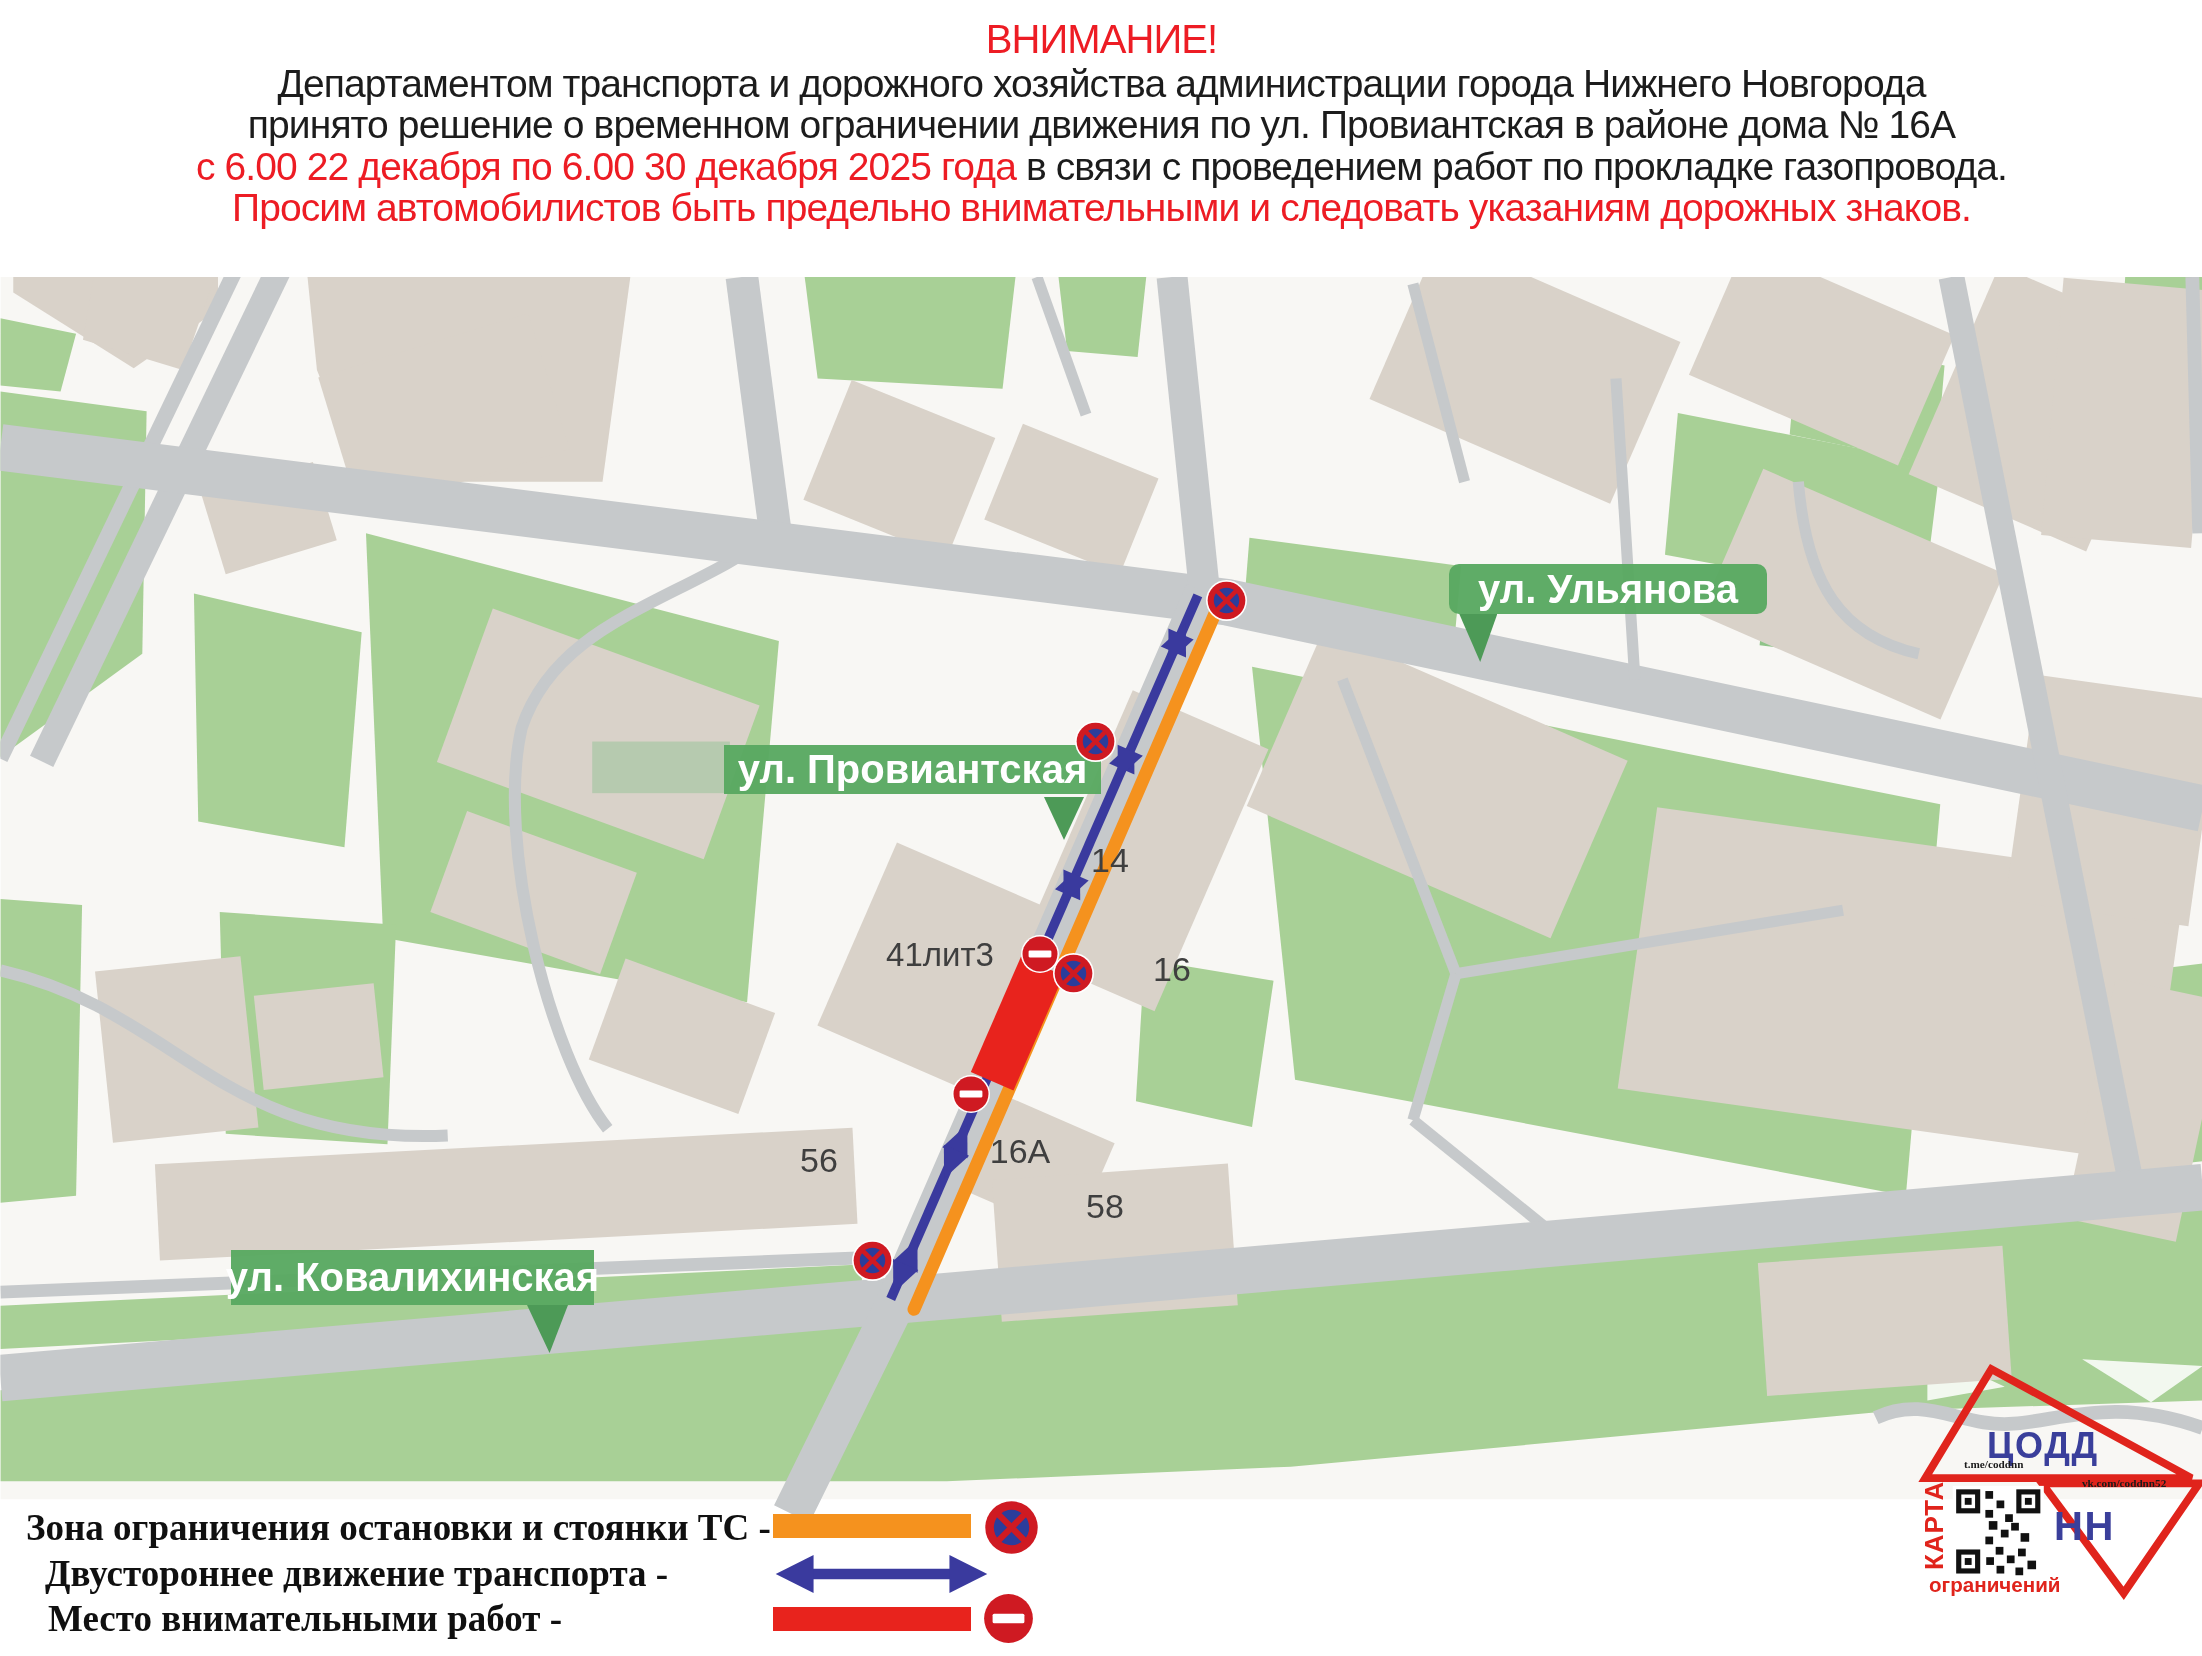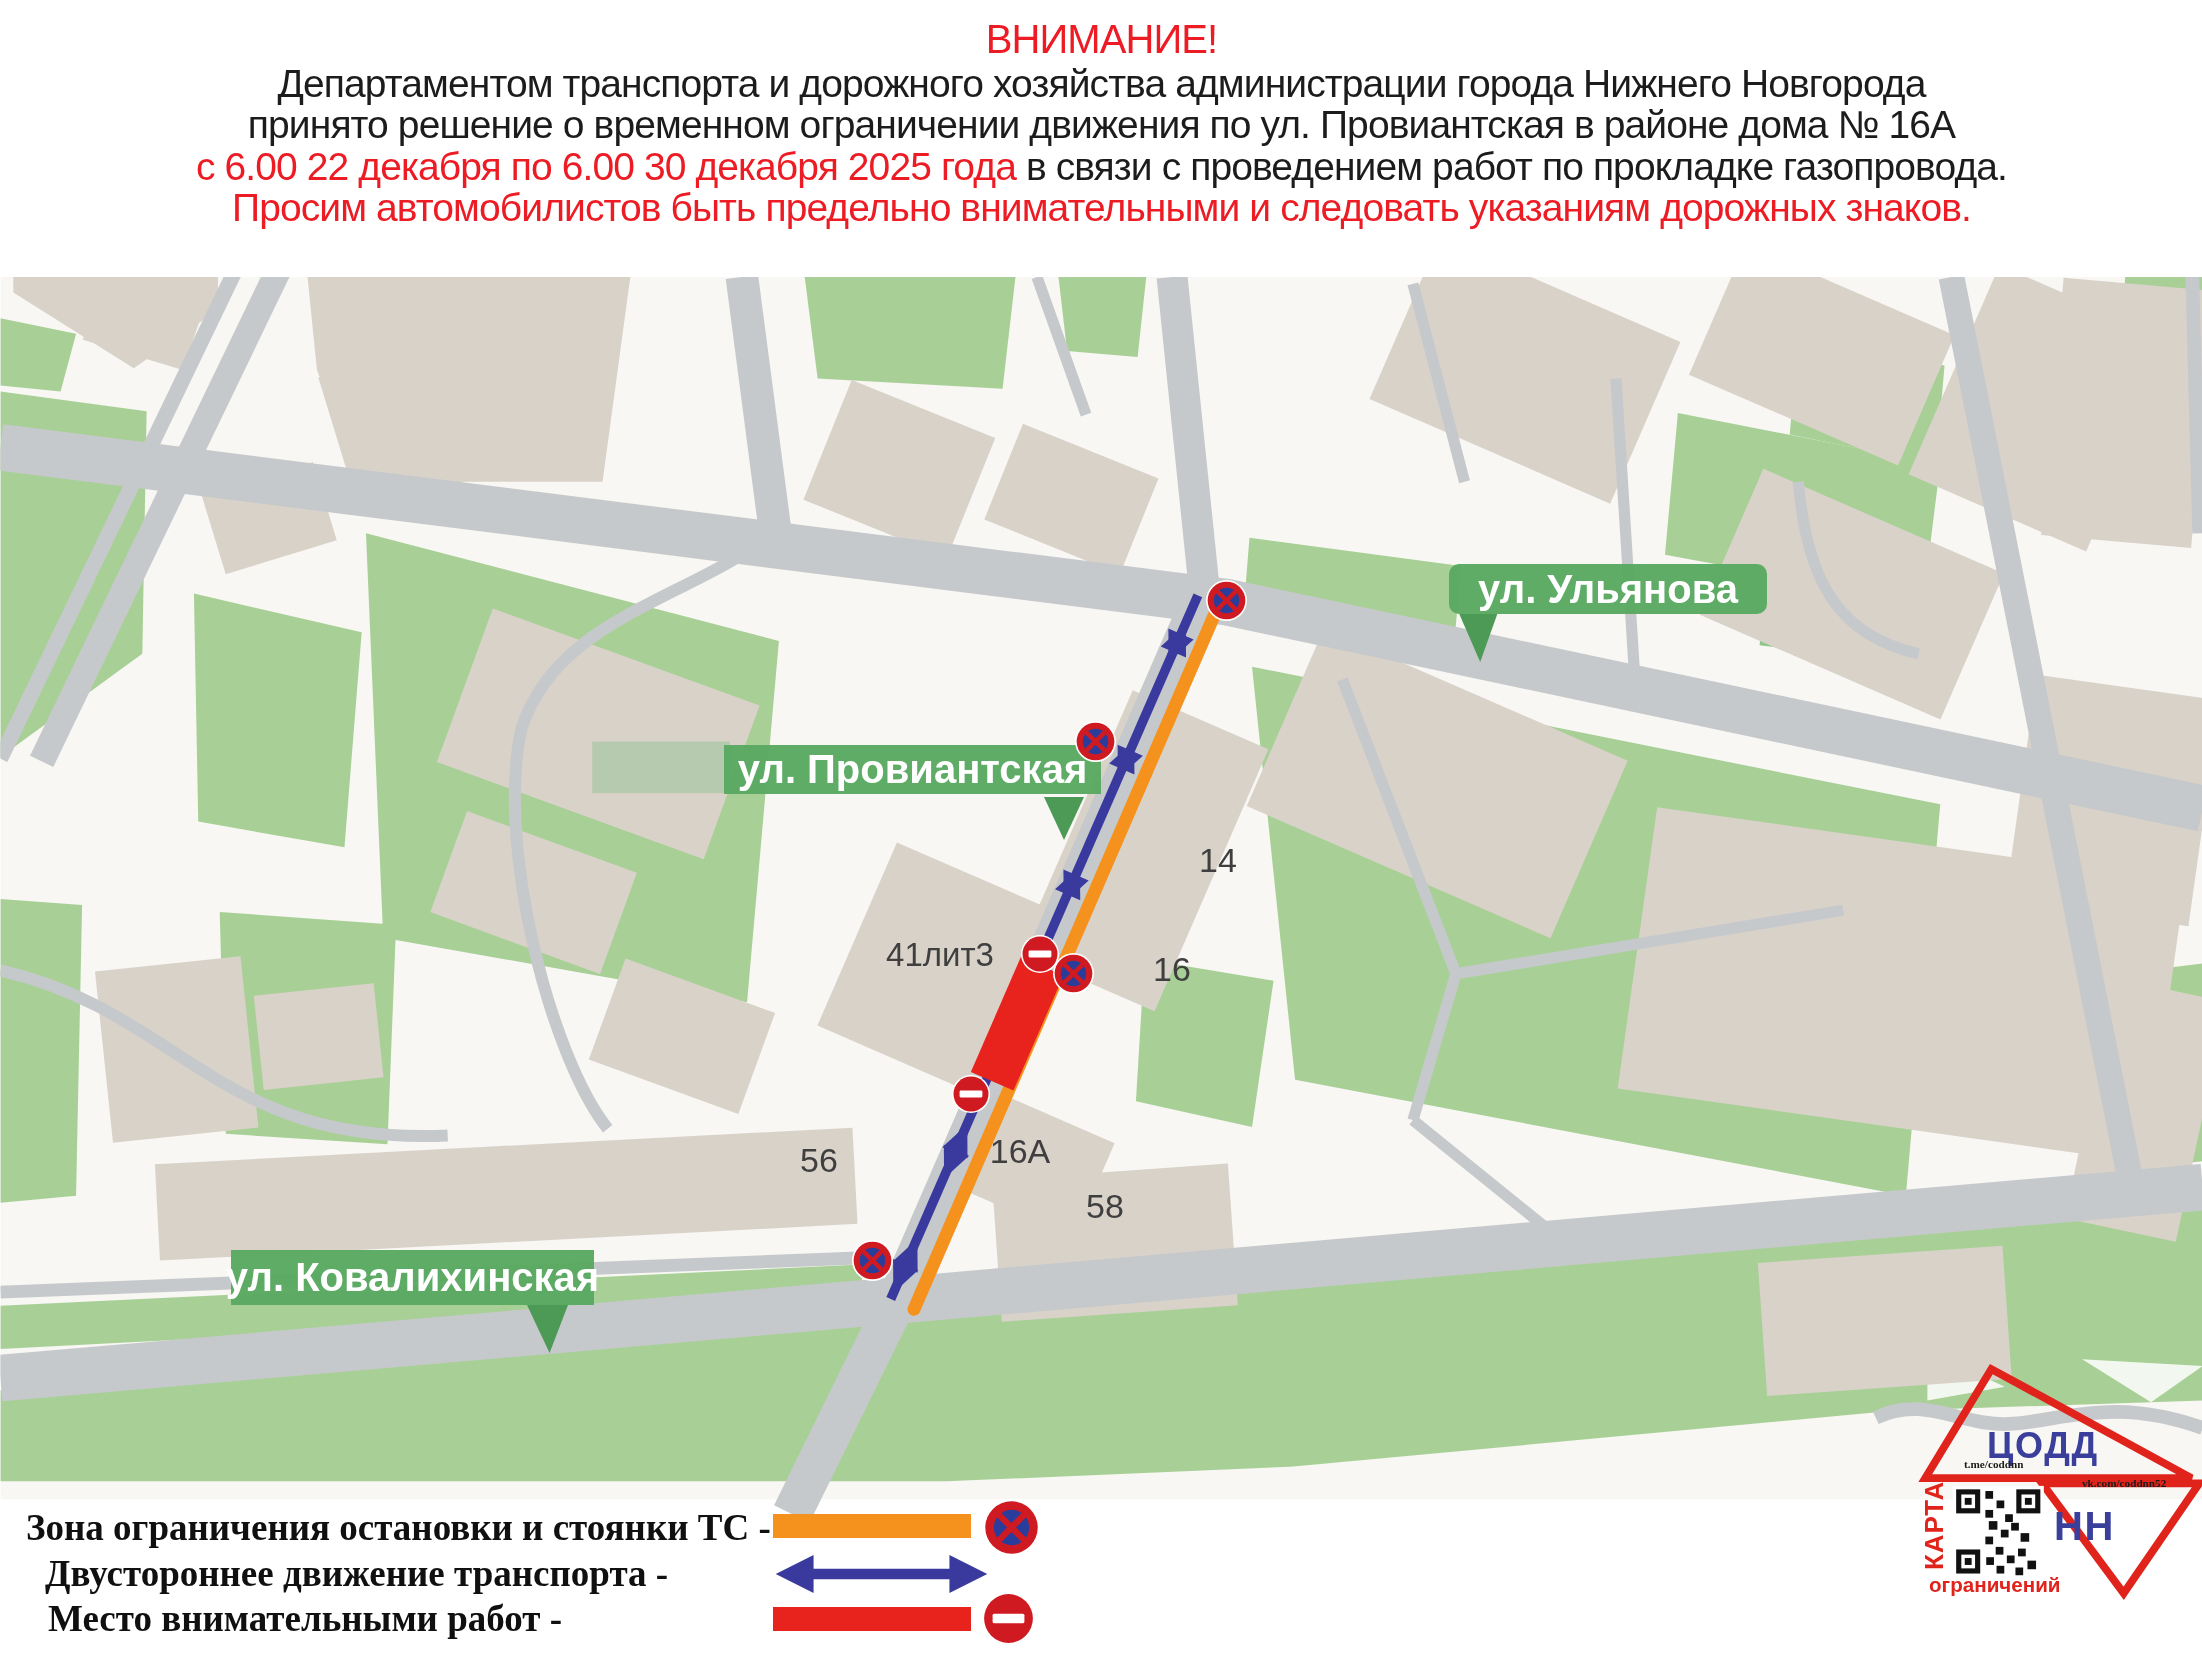--- a/index.html
+++ b/index.html
@@ -169,21 +169,21 @@
   </div>
   <div class="badge" style="left:724px;top:745px;width:377px;height:49px;">
     <span>ул. Провиантская</span>
     <div class="ptr" style="left:320px;top:52px;width:40px;height:43px;clip-path:polygon(0 0,100% 0,50% 100%);"></div>
   </div>
   <div class="badge" style="left:231px;top:1222px;width:363px;height:55px;margin-top:28px;">
     <span>ул. Ковалихинская</span>
     <div class="ptr" style="left:296px;top:55px;width:41px;height:48px;clip-path:polygon(0 0,100% 0,55% 100%);"></div>
   </div>
 
-  <div class="bnum" style="left:1218px;top:860px;">14</div>
+  <div class="bnum" style="left:1110px;top:860px;">14</div>
   <div class="bnum" style="left:940px;top:955px;font-size:33px;">41лит3</div>
   <div class="bnum" style="left:1172px;top:969px;">16</div>
   <div class="bnum" style="left:1020px;top:1151px;">16А</div>
   <div class="bnum" style="left:819px;top:1160px;">56</div>
   <div class="bnum" style="left:1105px;top:1206px;">58</div>
 
   <svg class="signsvg" style="left:1206px;top:580px;" width="41" height="41" viewBox="0 0 48 48">
       <use href="#sym-nostop"></use>
     </svg>
   <svg class="signsvg" style="left:1075px;top:721px;" width="41" height="41" viewBox="0 0 48 48">

